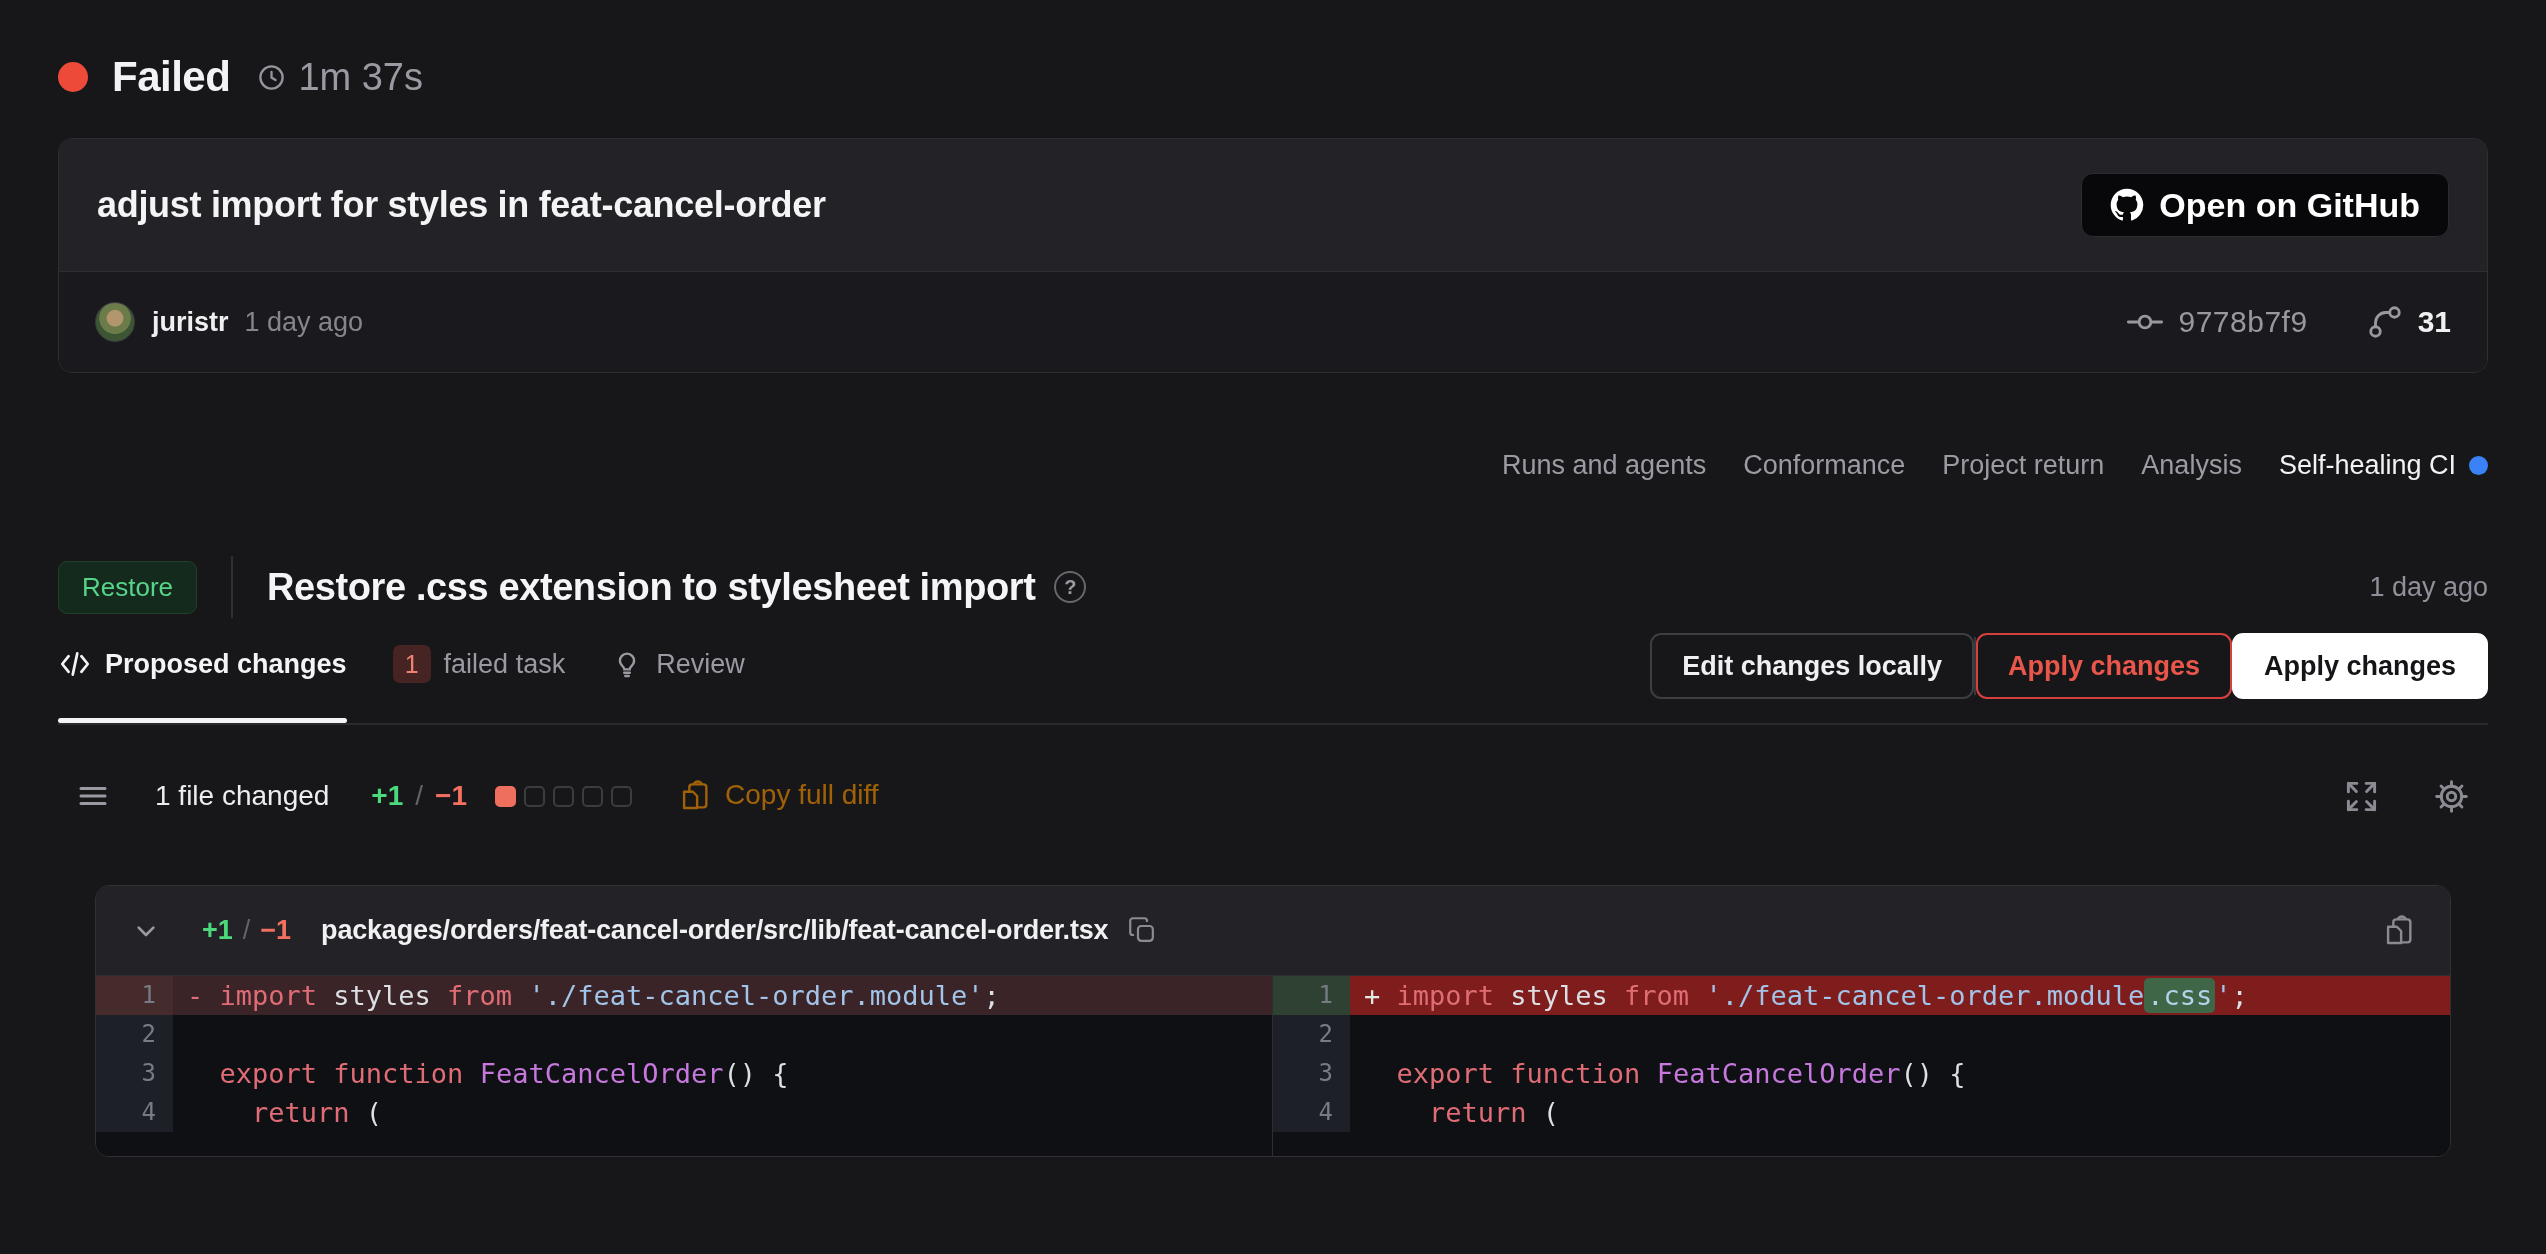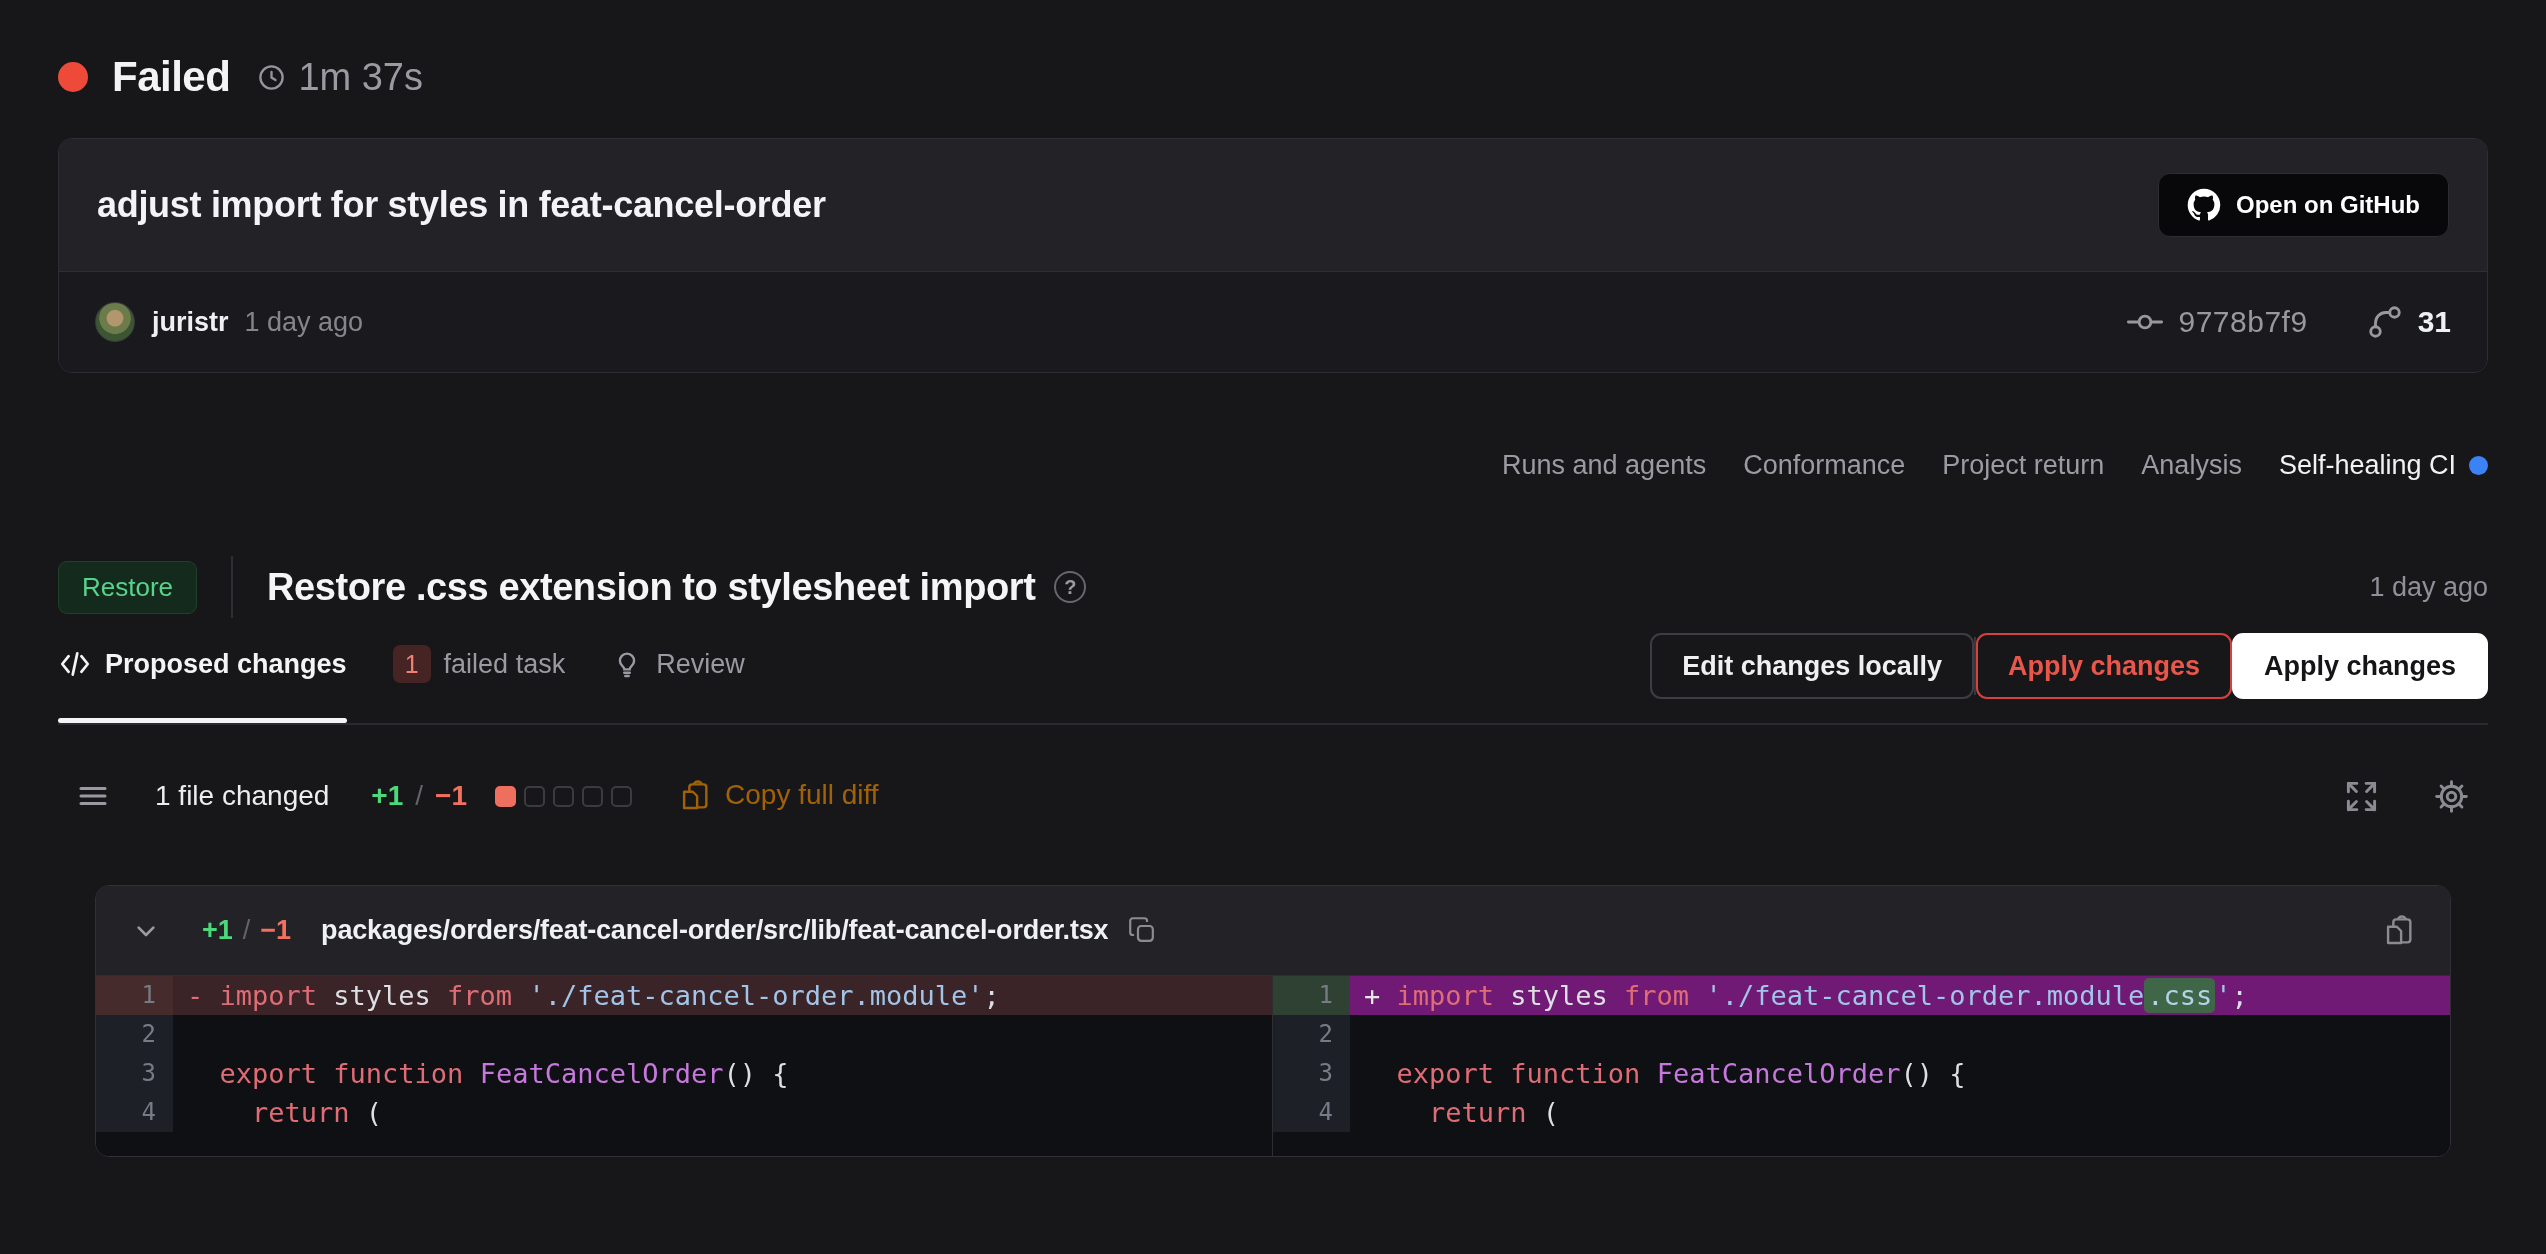--- a/index.html
+++ b/index.html
@@ -16,21 +16,21 @@
   .run-header { display:flex; align-items:center; height:46px; }
   .status-dot { width:30px; height:30px; border-radius:50%; background:#ee4a3a; }
   .run-status { font-size:42px; font-weight:650; color:#f3f3f5; margin-left:24px; letter-spacing:-0.5px; }
   .clock-icon { margin-left:26px; color:#94949c; }
   .run-duration { font-size:38px; color:#9a9aa2; margin-left:11px; }
 
   
   .commit-card { margin-top:38px; border:1px solid #2e2e33; border-radius:14px; overflow:hidden; }
   .commit-card-top { background:#232327; height:133px; display:flex; align-items:center; padding:0 38px; border-bottom:1px solid #2e2e33; }
   .commit-title { font-size:36px; font-weight:700; color:#f4f4f6; letter-spacing:-0.3px; flex:1; }
-  .github-btn { display:flex; align-items:center; gap:15px; height:64px; padding:0 28px; background:#08080a; border:1px solid #2c2c31; border-radius:12px; color:#fff; font-size:24px; font-weight:600; font-family:inherit; cursor:pointer; }
+  .github-btn { display:flex; align-items:center; gap:15px; height:64px; padding:0 28px; background:#08080a; border:1px solid #2c2c31; border-radius:12px; color:#fff; font-size:34px; font-weight:600; font-family:inherit; cursor:pointer; }
   .commit-card-bottom { background:#1a1a1e; height:100px; display:flex; align-items:center; padding:0 36px; }
   .avatar { width:40px; height:40px; border-radius:50%; background:radial-gradient(circle at 50% 40%, #b3966e 0 26%, #6b7b4a 30% 52%, #3c5634 54% 100%); border:1px solid #3a3a40; }
   .author-name { font-size:27px; font-weight:700; color:#f0f0f2; margin-left:17px; }
   .commit-age { font-size:27px; color:#85858d; margin-left:16px; }
   .commit-meta { margin-left:auto; display:flex; align-items:center; gap:58px; }
   .meta-group { display:flex; align-items:center; gap:14px; color:#98989f; }
   .commit-hash { font-size:30px; color:#98989f; letter-spacing:0.5px; }
   .pr-number { font-size:30px; font-weight:600; color:#eef0f2; }
 
   
@@ -87,21 +87,21 @@
   .fh-right { margin-left:auto; color:#8b8b93; cursor:pointer; display:flex; }
 
   .diff-panes { display:grid; grid-template-columns:1fr 1fr; }
   .pane { padding-bottom:24px; background:#0e1014; }
   .pane.old { border-right:1px solid #2e2e32; }
   .code-row { display:grid; grid-template-columns:77px 1fr; height:39px; }
   .gutter-cell { background:#1d2026; color:#767b85; font-family:"DejaVu Sans Mono",monospace; font-size:24px; line-height:39px; text-align:right; padding-right:17px; }
   .code-cell { font-family:"DejaVu Sans Mono",monospace; font-size:27px; line-height:39px; white-space:pre; padding-left:14px; color:#dcdfe4; }
   .code-row.removed .code-cell { background:#3a2427; }
   .code-row.removed .gutter-cell { background:#452b2c; }
-  .code-row.added .code-cell { background:#701a75; }
+  .code-row.added .code-cell { background:#7f1d1d; }
   .code-row.added .gutter-cell { background:#2e4132; }
   .marker { display:inline-block; width:2ch; }
   .code-row.removed .marker { color:#e06c75; }
   .code-row.added .marker { color:#e3e8e3; }
   .tk-kw { color:#e06c75; }
   .tk-fn { color:#c678dd; }
   .tk-pl { color:#dcdfe4; }
   .tk-str { color:#a2c4e8; }
   .tk-strhl { color:#b4d2ea; background:#3f6747; border-radius:5px; padding:2px 3px; }
 

